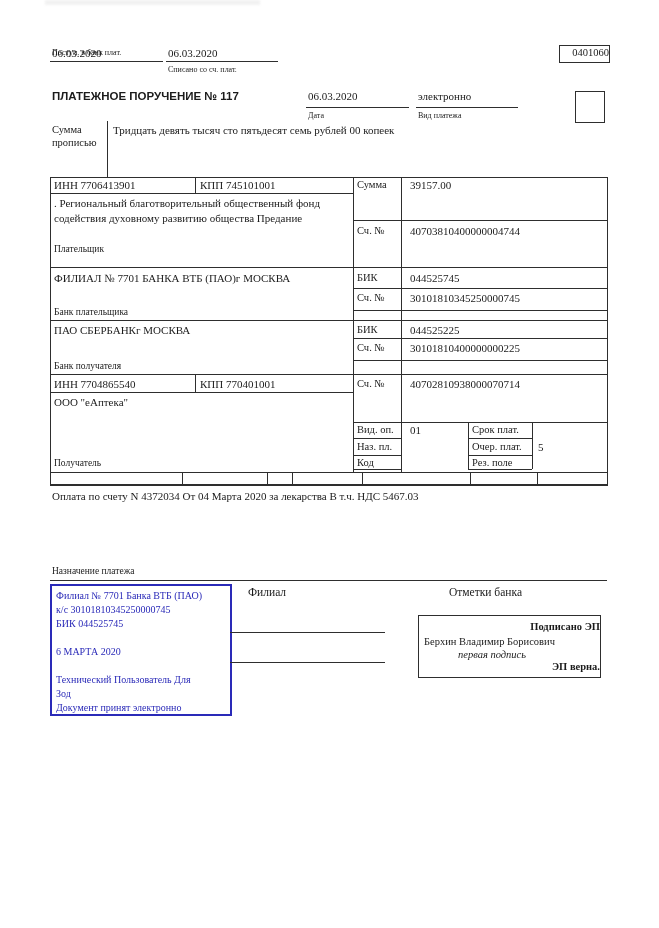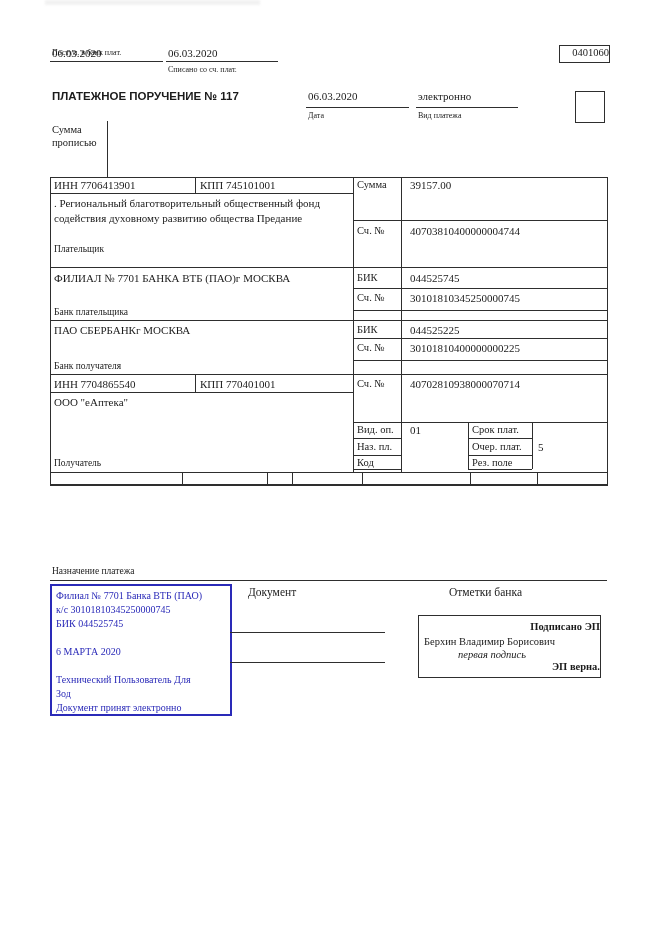--- a/index.html
+++ b/index.html
@@ -52,20 +52,21 @@
 
   <div class="t" style="left:418px;top:90px;">электронно</div>
   <div class="hl" style="left:416px;top:107px;width:102px;"></div>
   <div class="t tiny" style="left:418px;top:111px;">Вид платежа</div>
 
   <div class="box" style="left:575px;top:91px;width:28px;height:30px;"></div>
 
   <div class="t ts" style="left:52px;top:124px;">Сумма</div>
   <div class="t ts" style="left:52px;top:137px;">прописью</div>
   <div class="vl" style="left:107px;top:121px;height:56px;"></div>
+  <div class="t" style="left:113px;top:124px;">Тридцать девять тысяч сто пятьдесят семь рублей 00 копеек</div>
 
   <div class="hl" style="left:50px;top:177px;width:557px;"></div>
   <div class="hl" style="left:50px;top:193px;width:303px;"></div>
   <div class="hl" style="left:353px;top:220px;width:254px;"></div>
   <div class="hl" style="left:50px;top:267px;width:557px;"></div>
   <div class="hl" style="left:353px;top:288px;width:254px;"></div>
   <div class="hl" style="left:353px;top:310px;width:254px;"></div>
   <div class="hl" style="left:50px;top:320px;width:557px;"></div>
   <div class="hl" style="left:353px;top:338px;width:254px;"></div>
   <div class="hl" style="left:353px;top:360px;width:254px;"></div>
@@ -131,36 +132,37 @@
 
   <div class="t ts" style="left:357px;top:424px;">Вид. оп.</div>
   <div class="t" style="left:410px;top:424px;">01</div>
   <div class="t ts" style="left:472px;top:424px;">Срок плат.</div>
   <div class="t ts" style="left:357px;top:441px;">Наз. пл.</div>
   <div class="t ts" style="left:472px;top:441px;">Очер. плат.</div>
   <div class="t" style="left:538px;top:441px;">5</div>
   <div class="t ts" style="left:357px;top:457px;">Код</div>
   <div class="t ts" style="left:472px;top:457px;">Рез. поле</div>
 
+  <div class="t" style="left:52px;top:490px;">Оплата по счету N 4372034 От 04 Марта 2020 за лекарства В т.ч. НДС 5467.03</div>
   <div class="t lbl" style="left:52px;top:566px;">Назначение платежа</div>
   <div class="hl" style="left:50px;top:580px;width:557px;"></div>
 
   <div class="stamp">
     <div>Филиал № 7701 Банка ВТБ (ПАО)</div>
     <div>к/с 30101810345250000745</div>
     <div>БИК 044525745</div>
     <div></div>
     <div>6 МАРТА 2020</div>
     <div></div>
     <div>Технический Пользователь Для</div>
     <div>Зод</div>
     <div>Документ принят электронно</div>
   </div>
 
-  <div class="t" style="left:248px;top:586px;font-size:11.5px;">Документ</div>
+  <div class="t" style="left:248px;top:586px;font-size:11.5px;">Филиал</div>
   <div class="hl" style="left:230px;top:632px;width:155px;"></div>
   <div class="hl" style="left:230px;top:662px;width:155px;"></div>
 
   <div class="t" style="left:449px;top:586px;font-size:11.5px;">Отметки банка</div>
   <div class="marks">
     <div class="t b ctr" style="left:0;top:5px;width:181px;font-size:10.5px;">Подписано ЭП</div>
     <div class="t" style="left:5px;top:20px;font-size:10.5px;">Берхин Владимир Борисович</div>
     <div class="t i" style="left:7px;top:33px;font-size:10.5px;margin-left:32px;">первая подпись</div>
     <div class="t b ctr" style="left:0;top:45px;width:181px;font-size:10.5px;">ЭП верна.</div>
   </div>

